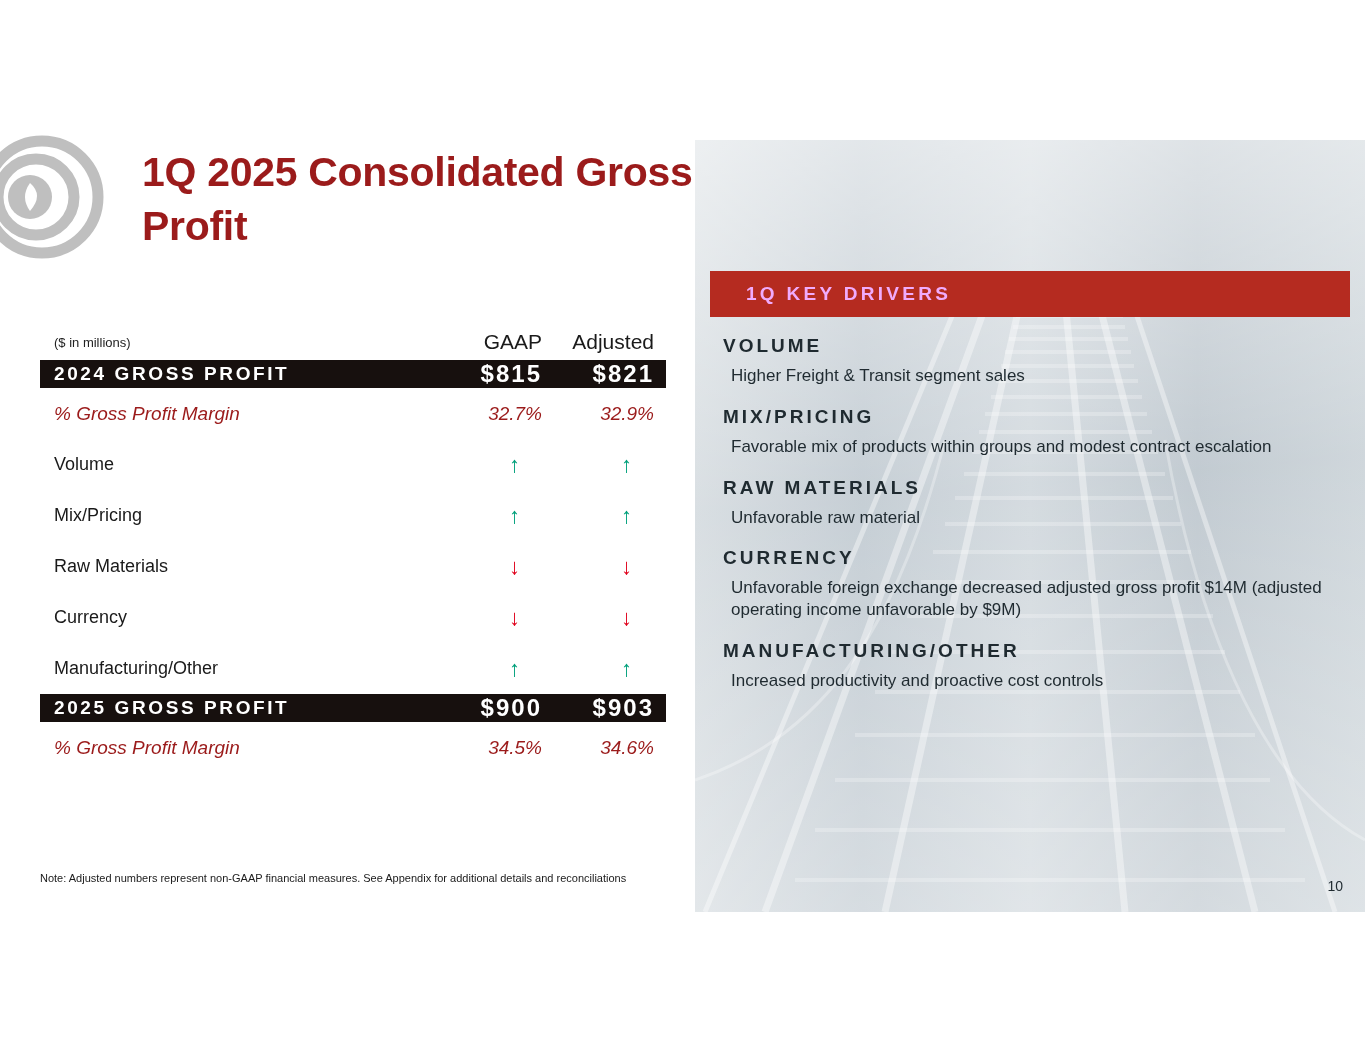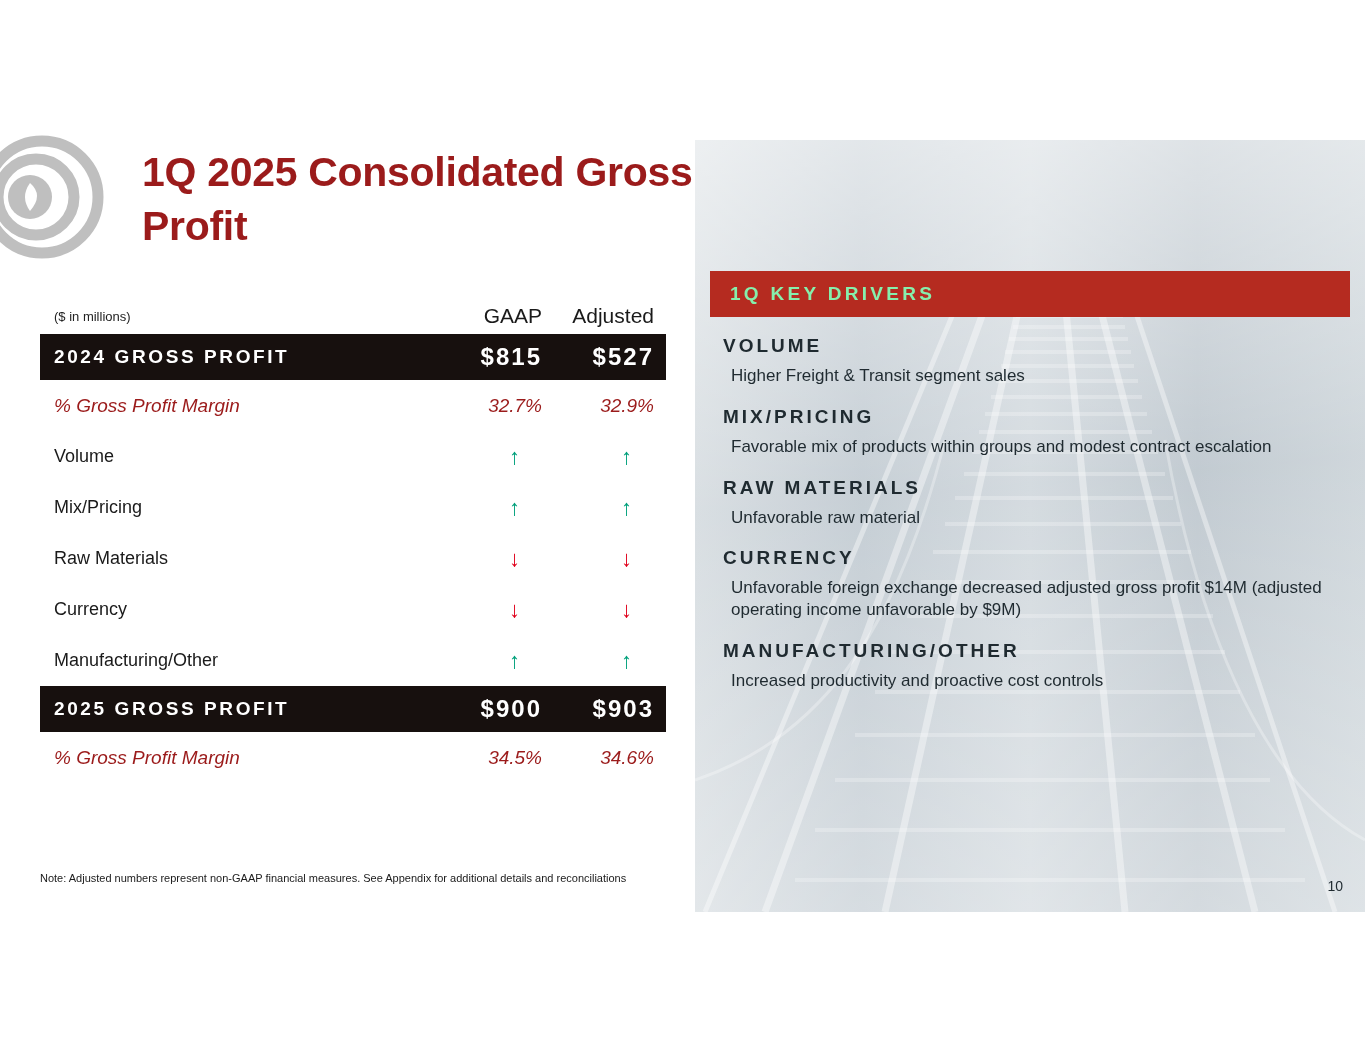--- a/index.html
+++ b/index.html
@@ -34,21 +34,21 @@
     font-weight: bold;
     color: #9B1B1B;
     line-height: 1.32;
     letter-spacing: -0.3px;
   }
 
   
   .table {
     position: absolute;
     left: 40px;
-    top: 298px;
+    top: 324px;
     width: 626px;
   }
   .trow {
     display: flex;
     align-items: center;
     height: 51px;
     box-sizing: border-box;
   }
   .trow .c-label {
     flex: 0 0 390px;
@@ -70,21 +70,21 @@
     font-size: 13px;
     color: #222;
   }
   .hdr-row .c-val {
     font-size: 21px;
     color: #1a1a1a;
   }
 
   .band {
     background: #17100E;
-    height: 46px;
+    height: 28px;
   }
   .band .c-label {
     color: #ffffff;
     font-size: 19px;
     font-weight: bold;
     letter-spacing: 2.6px;
   }
   .band .c-val {
     color: #ffffff;
     font-size: 24px;
@@ -138,25 +138,26 @@
     position: absolute;
     left: 15px;
     top: 131px;
     width: 640px;
     height: 46px;
     background: #B52B20;
     display: flex;
     align-items: center;
   }
   .kd-banner span {
-    color: #86efac;
+    color: #f0abfc;
     font-size: 19px;
     font-weight: bold;
     letter-spacing: 3.3px;
-    padding-left: 20px;
+    padding-left: 28px;
+    margin-left: 8px;
   }
 
   .drivers {
     position: absolute;
     left: 28px;
     top: 195px;
     width: 625px;
   }
   .driver { margin-bottom: 19px; }
   .driver h4 {
@@ -201,21 +202,21 @@
 
   <div class="trow hdr-row">
     <div class="c-label">($ in millions)</div>
     <div class="c-val">GAAP</div>
     <div class="c-val last">Adjusted</div>
   </div>
 
   <div class="trow band">
     <div class="c-label">2024 GROSS PROFIT</div>
     <div class="c-val">$815</div>
-    <div class="c-val last">$527</div>
+    <div class="c-val last">$821</div>
   </div>
 
   <div class="trow margin-row">
     <div class="c-label">% Gross Profit Margin</div>
     <div class="c-val">32.7%</div>
     <div class="c-val last">32.9%</div>
   </div>
 
   <div class="trow">
     <div class="c-label">Volume</div>

